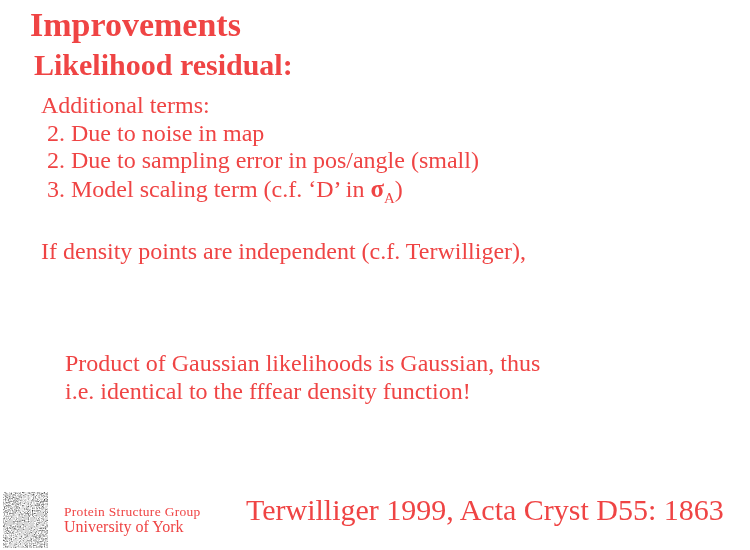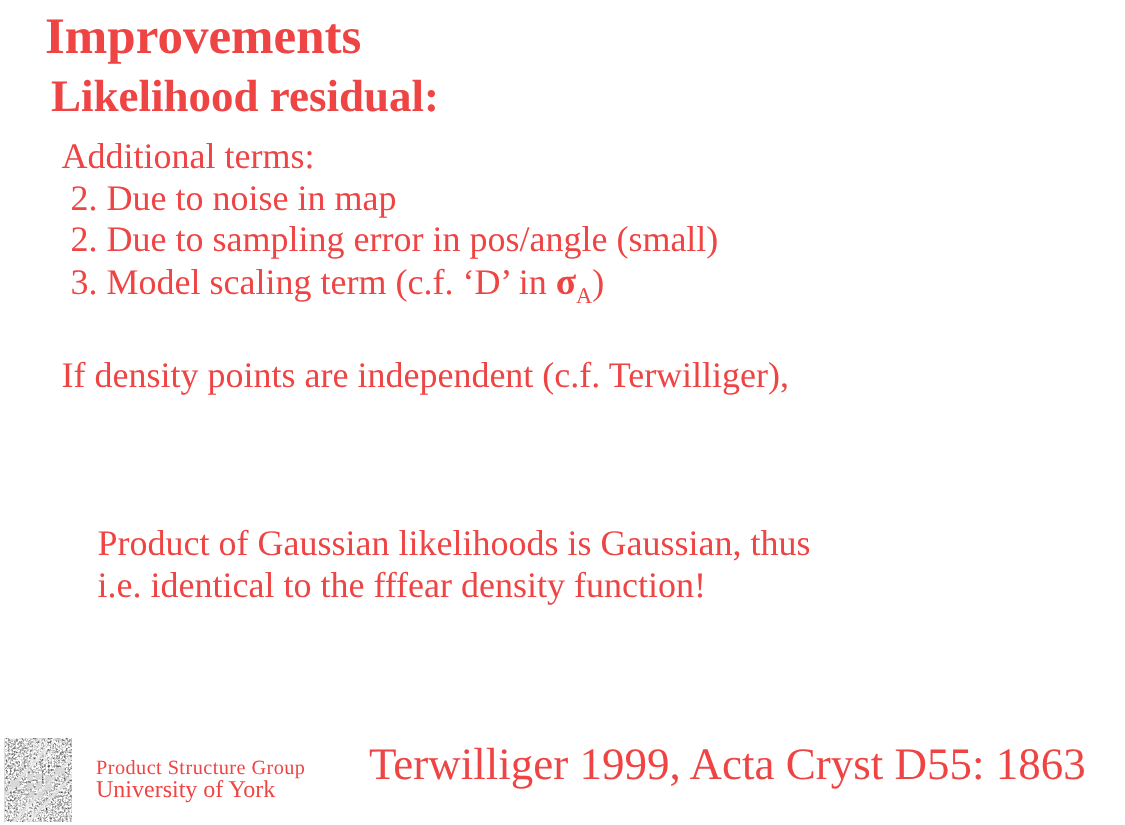--- a/index.html
+++ b/index.html
@@ -98,17 +98,17 @@
       <rect x="15" y="30" width="4" height="4"></rect>
       <rect x="21" y="30" width="4" height="4"></rect>
       <rect x="27" y="31" width="4" height="4"></rect>
       <rect x="16" y="36" width="4" height="4"></rect>
       <rect x="22" y="36" width="4" height="4"></rect>
       <rect x="4" y="28" width="6" height="5"></rect>
       <rect x="34" y="20" width="6" height="4"></rect>
     </g>
   </svg>
 
-  <div class="abs psg-name">Product Structure Group</div>
+  <div class="abs psg-name">Protein Structure Group</div>
   <div class="abs uni-name">University of York</div>
   <div class="abs citation">Terwilliger 1999, Acta Cryst D55: 1863</div>
 
 </div>
 
 </body></html>

